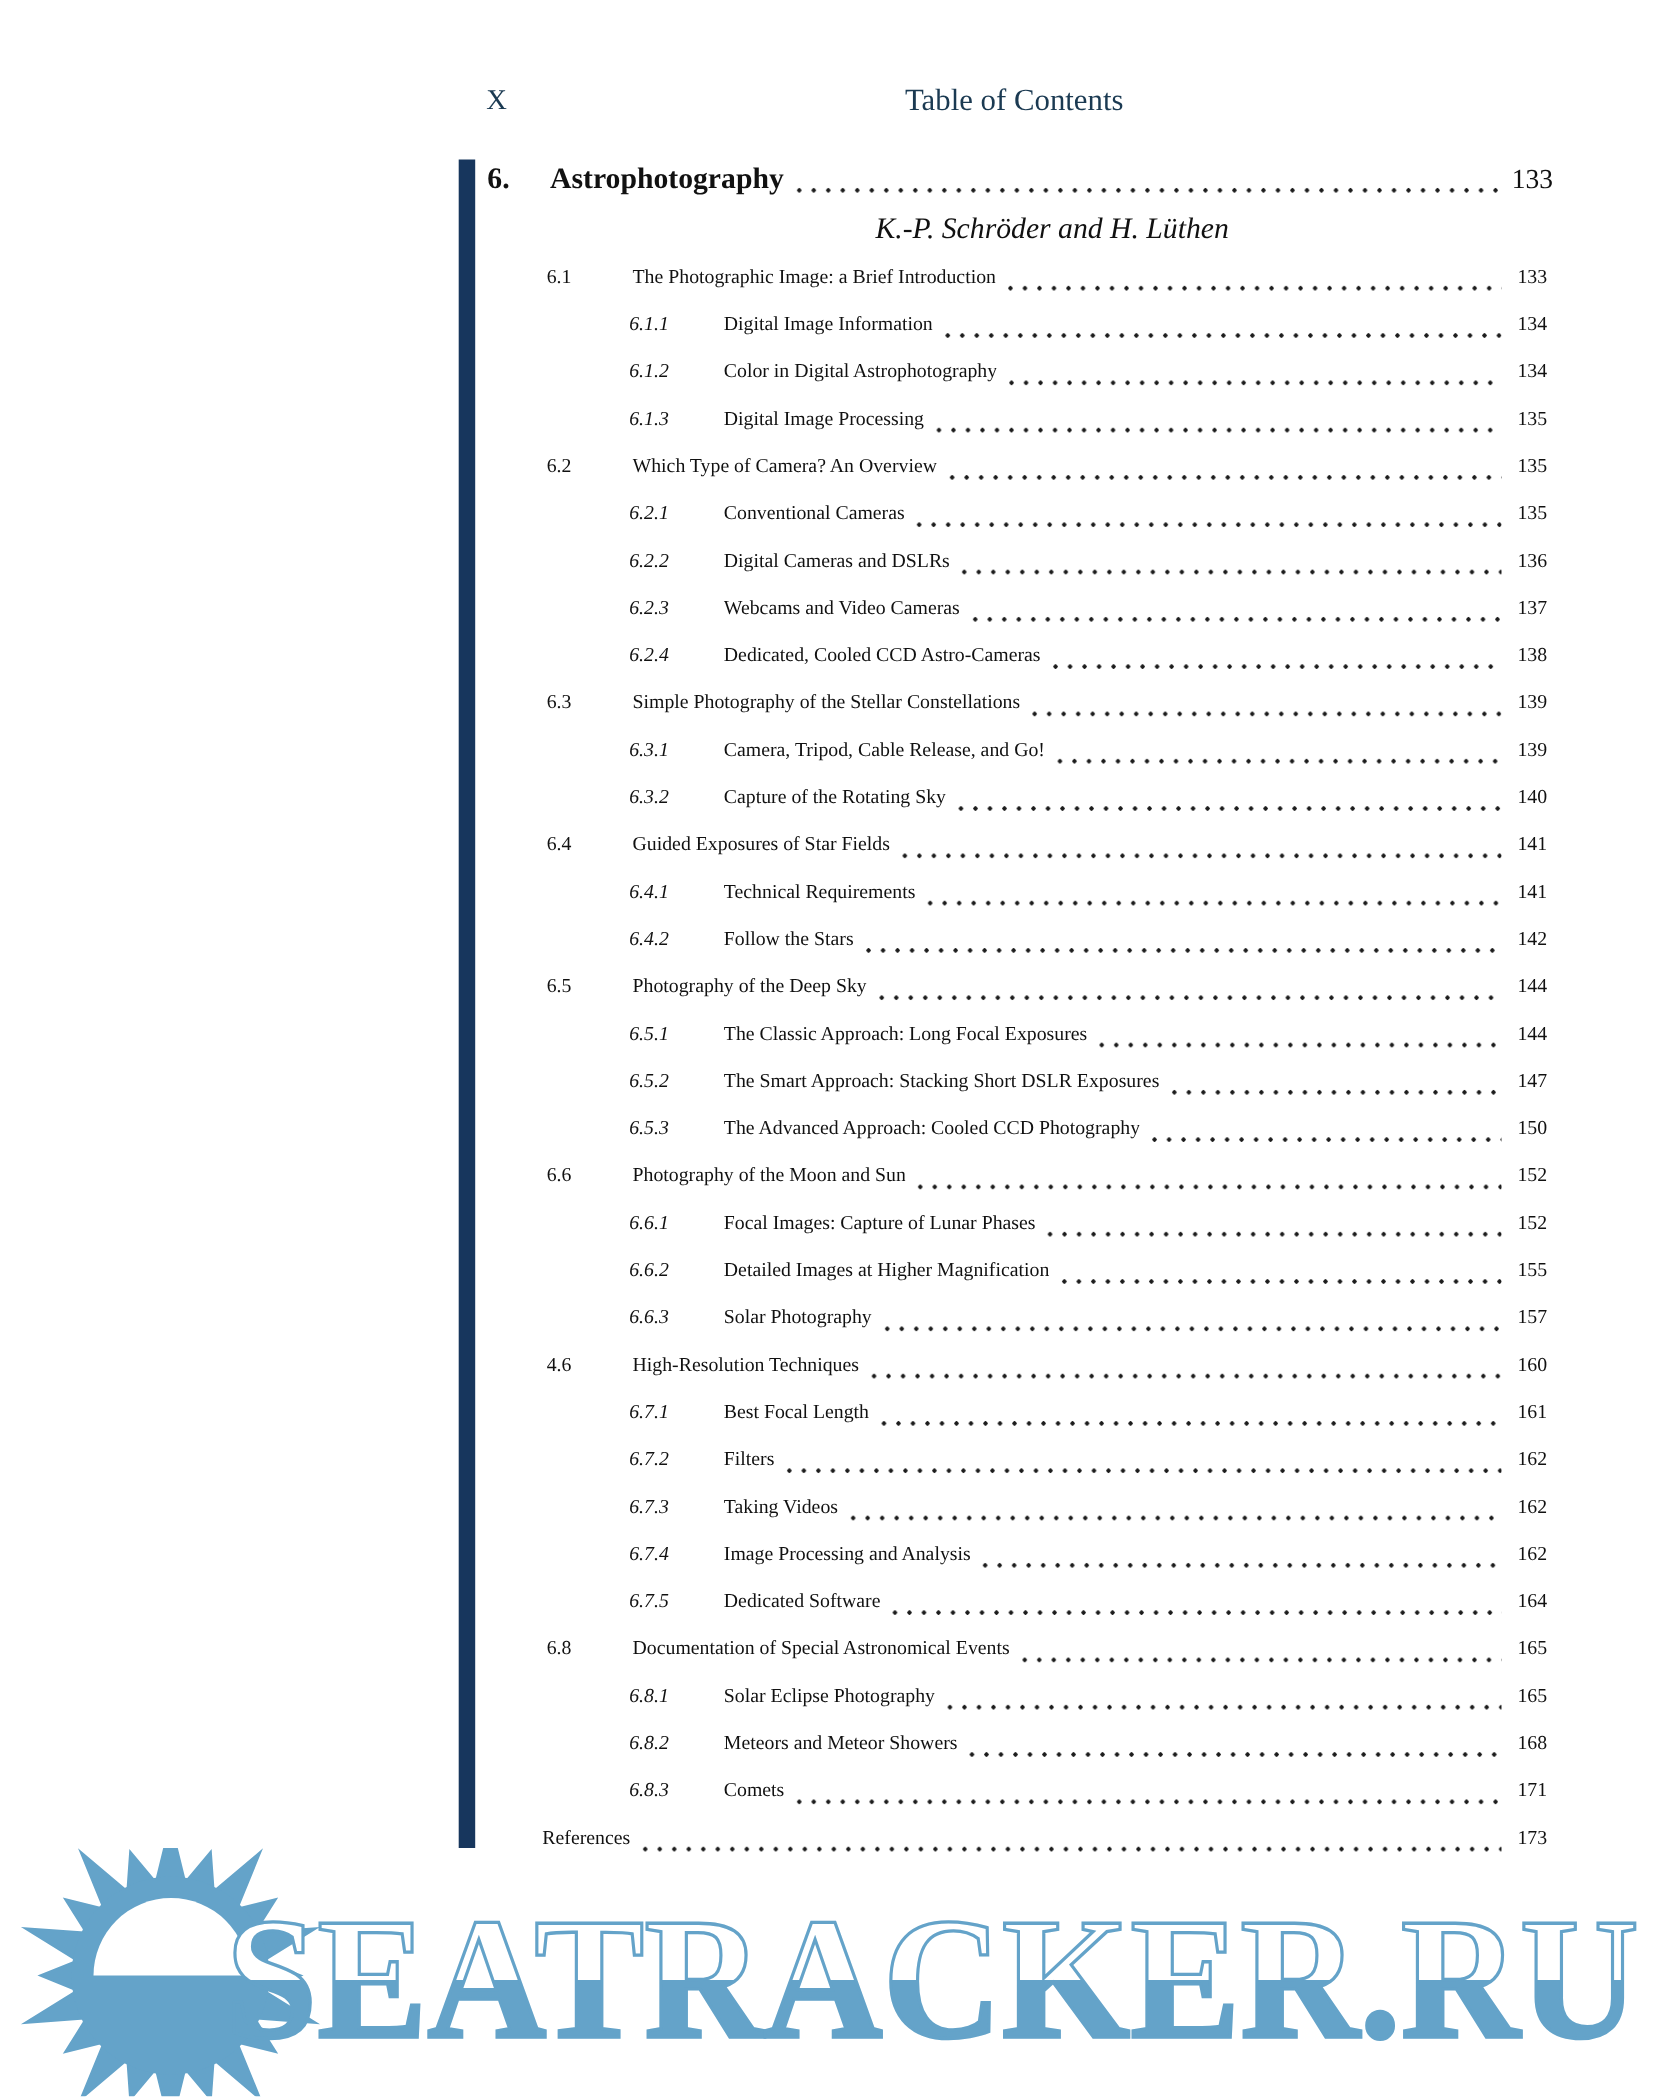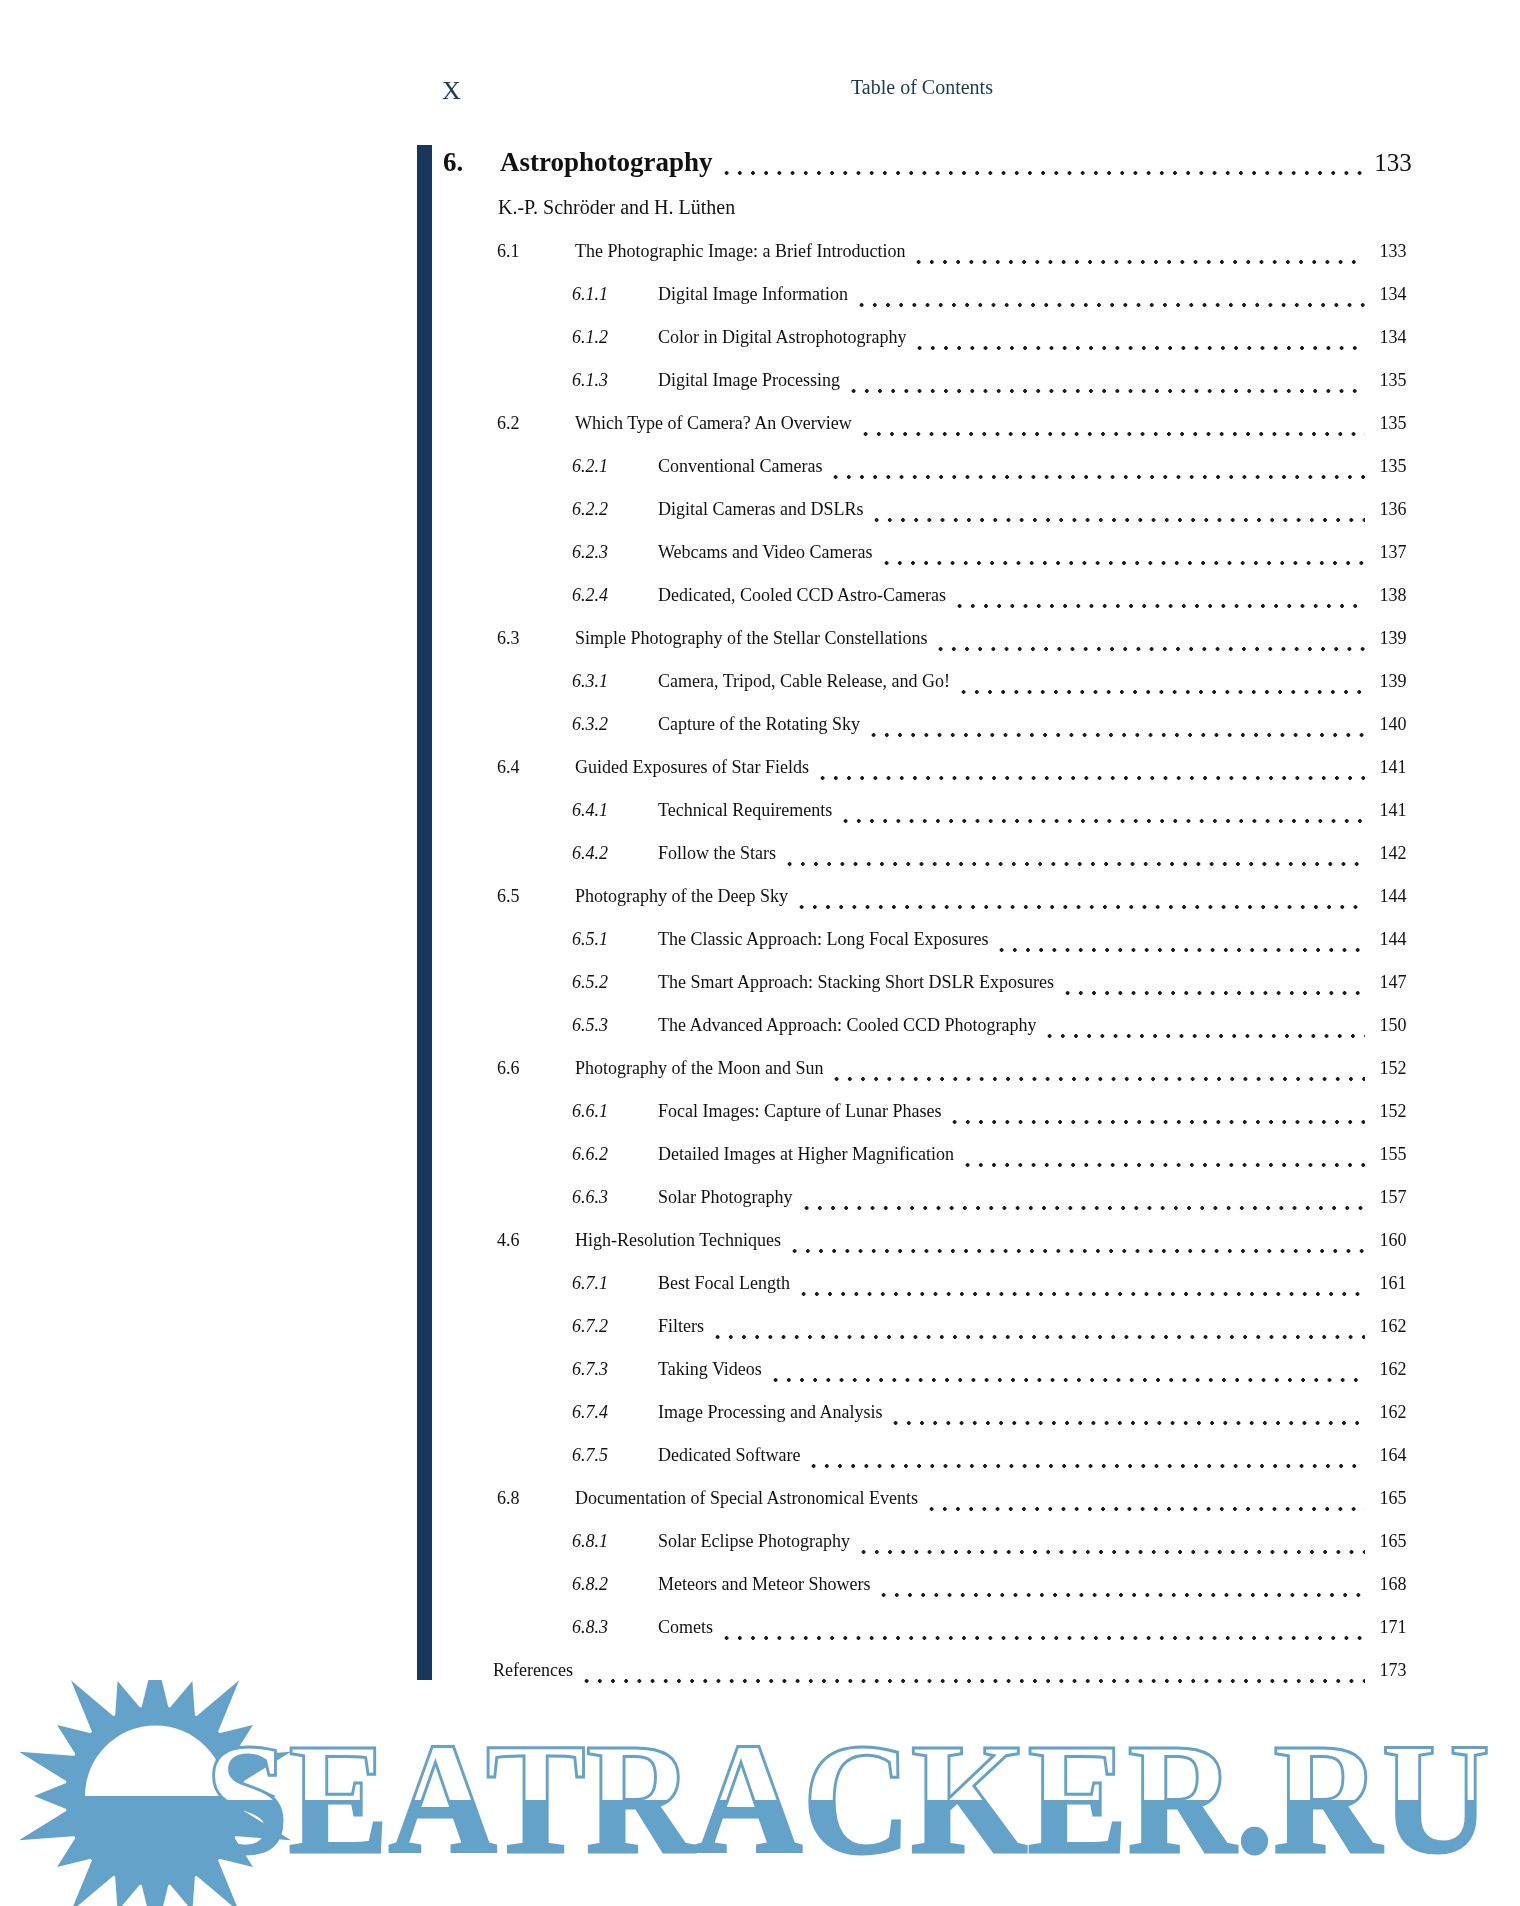--- a/index.html
+++ b/index.html
@@ -25,21 +25,21 @@
     left: 25px;
     top: 0;
     font-size: 26px;
   }
   .header-title {
     position: absolute;
     left: 12px;
     right: 0;
     top: 0;
     text-align: center;
-    font-size: 20px;
+    font-size: 28px;
   }
   .accent-bar {
     position: absolute;
     left: 417px;
     top: 145px;
     width: 15px;
     height: 1535px;
     background: #17365d;
   }
   .toc {
@@ -84,22 +84,24 @@
   .row.lvl0 .dots { background-position: left 0px bottom 12px; }
   .row.lvl0 .num { width: 57px; padding-left: 11px; box-sizing: content-box; }
   .row.lvl1 { margin-left: 65px; }
   .row.lvl1 .num { width: 78px; }
   .row.lvl2 { margin-left: 140px; }
   .row.lvl2 .num { width: 86px; font-style: italic; }
   .row.lvlref { margin-left: 61px; }
   .author-row {
     height: 42px;
     line-height: 38px;
-    font-size: 20px;
+    font-size: 27px;
+    font-style: italic;
     margin-left: 66px;
+    text-align: center;
   }
   .watermark {
     position: absolute;
     left: 0;
     top: 1680px;
     width: 1520px;
     height: 226px;
   }
 </style>
 </head>

